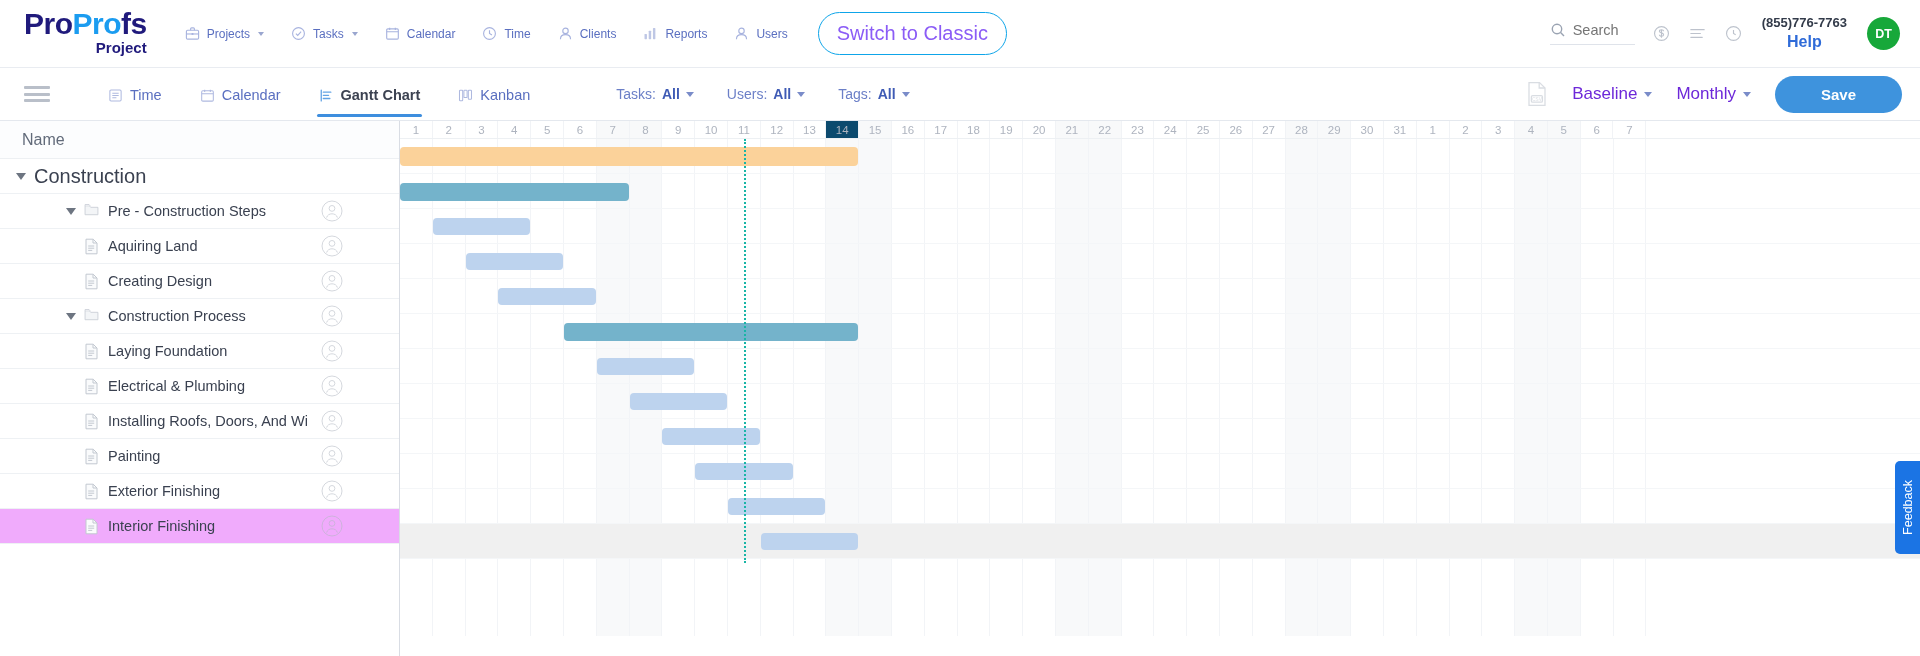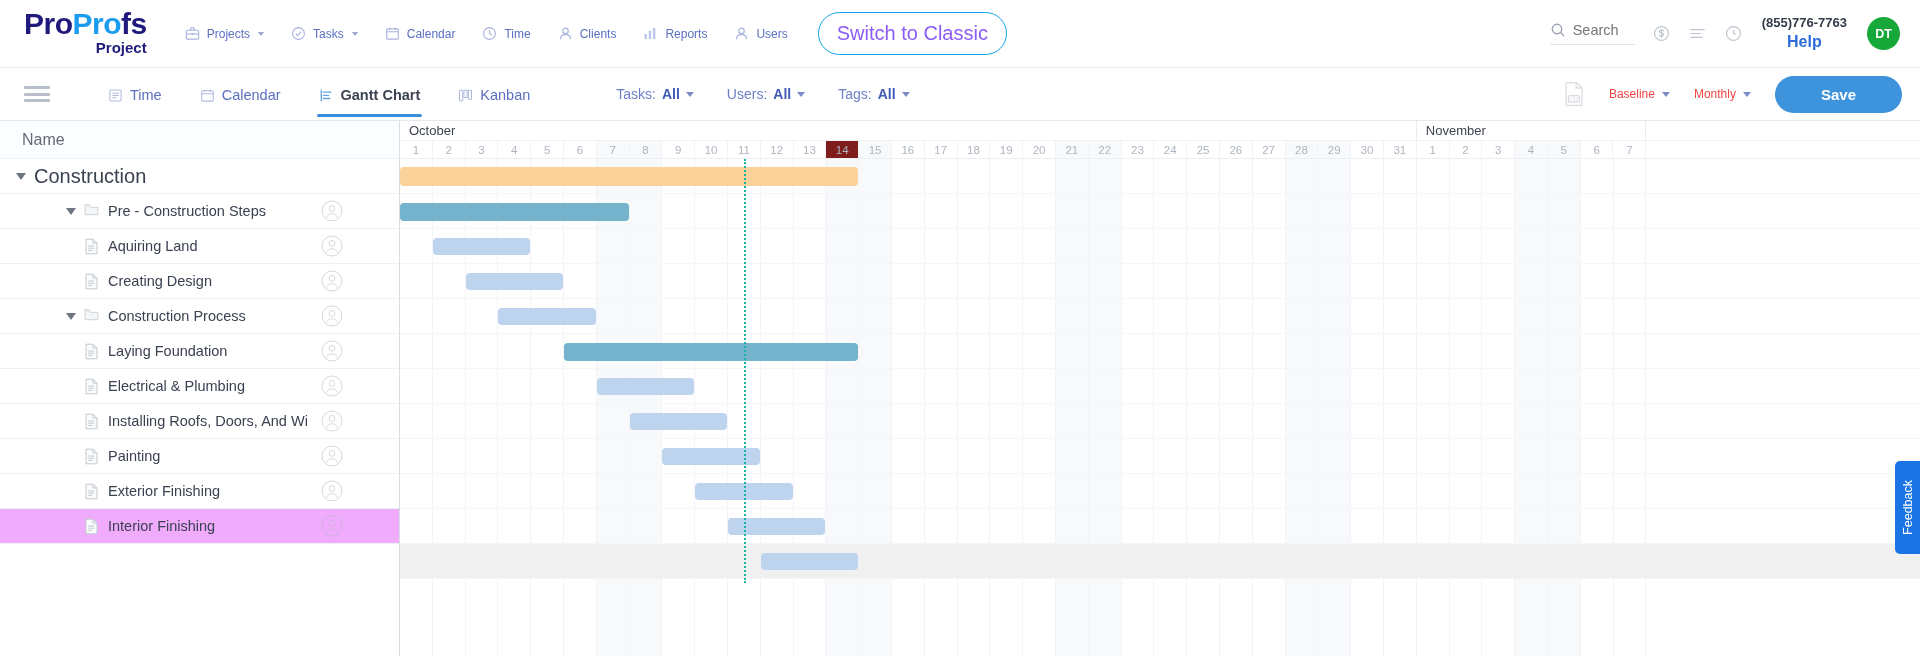--- a/index.html
+++ b/index.html
@@ -83,21 +83,21 @@
   .filter { display: flex; align-items: center; gap: 6px; font-size: 14px; cursor: pointer; }
   .filter-label { color: #6b7fc7; }
   .filter-val { color: #3f5bb5; font-weight: bold; }
   .caret-fil {
     width: 0; height: 0; border-left: 4px solid transparent;
     border-right: 4px solid transparent; border-top: 5px solid #7a8cc9;
   }
 
   .toolbar-right { position: absolute; right: 18px; display: flex; align-items: center; gap: 24px; }
   .csv-ico { width: 22px; height: 26px; opacity: .5; cursor: pointer; display: block; }
-  .tb-drop { display: flex; align-items: center; gap: 7px; font-size: 12px; color: #ef4444; cursor: pointer; }
+  .tb-drop { display: flex; align-items: center; gap: 7px; font-size: 17px; color: #6d28d9; cursor: pointer; }
   .btn-save {
     background: #3e93dd; color: #fff; border: 0; border-radius: 20px;
     padding: 10px 46px; font-size: 15px; font-weight: bold; cursor: pointer;
     font-family: "Liberation Sans", sans-serif;
   }
 
   
   .main { display: flex; height: 535px; position: relative; }
 
   
@@ -466,39 +466,35 @@
           <span class="assignee"><svg viewBox="0 0 22 22" fill="none" stroke="#b2b8c2" stroke-width="1">
               <circle cx="11" cy="11" r="10"></circle>
               <circle cx="11" cy="8.4" r="2.9"></circle>
               <path d="M5.6 17.6c.7-2.5 2.8-3.8 5.4-3.8s4.7 1.3 5.4 3.8"></path>
             </svg></span>
         </div>
       </div>
   </div>
 
   <div class="gantt">
-    <div class="month-row" id="month-row">
-        <div class="month-cell" style="width: 1016.8px;">October</div>
-        <div class="month-cell" style="width: 229.6px;">November</div>
-      </div>
     <div class="day-row" id="day-row">
         <div class="day-cell" style="width: 32.8px;">1</div>
         <div class="day-cell" style="width: 32.8px;">2</div>
         <div class="day-cell" style="width: 32.8px;">3</div>
         <div class="day-cell" style="width: 32.8px;">4</div>
         <div class="day-cell" style="width: 32.8px;">5</div>
         <div class="day-cell" style="width: 32.8px;">6</div>
         <div class="day-cell" style="width: 32.8px; background: rgb(248, 249, 250);">7</div>
         <div class="day-cell" style="width: 32.8px; background: rgb(248, 249, 250);">8</div>
         <div class="day-cell" style="width: 32.8px;">9</div>
         <div class="day-cell" style="width: 32.8px;">10</div>
         <div class="day-cell" style="width: 32.8px;">11</div>
         <div class="day-cell" style="width: 32.8px;">12</div>
         <div class="day-cell" style="width: 32.8px;">13</div>
-        <div class="day-cell" style="width: 32.8px; background: #7f1d1d;">14</div>
+        <div class="day-cell" style="width: 32.8px; background: #0c4a6e;">14</div>
         <div class="day-cell" style="width: 32.8px; background: rgb(248, 249, 250); text-align: right;">15</div>
         <div class="day-cell" style="width: 32.8px;">16</div>
         <div class="day-cell" style="width: 32.8px;">17</div>
         <div class="day-cell" style="width: 32.8px;">18</div>
         <div class="day-cell" style="width: 32.8px;">19</div>
         <div class="day-cell" style="width: 32.8px;">20</div>
         <div class="day-cell" style="width: 32.8px; background: rgb(248, 249, 250);">21</div>
         <div class="day-cell" style="width: 32.8px; background: rgb(248, 249, 250);">22</div>
         <div class="day-cell" style="width: 32.8px;">23</div>
         <div class="day-cell" style="width: 32.8px;">24</div>

